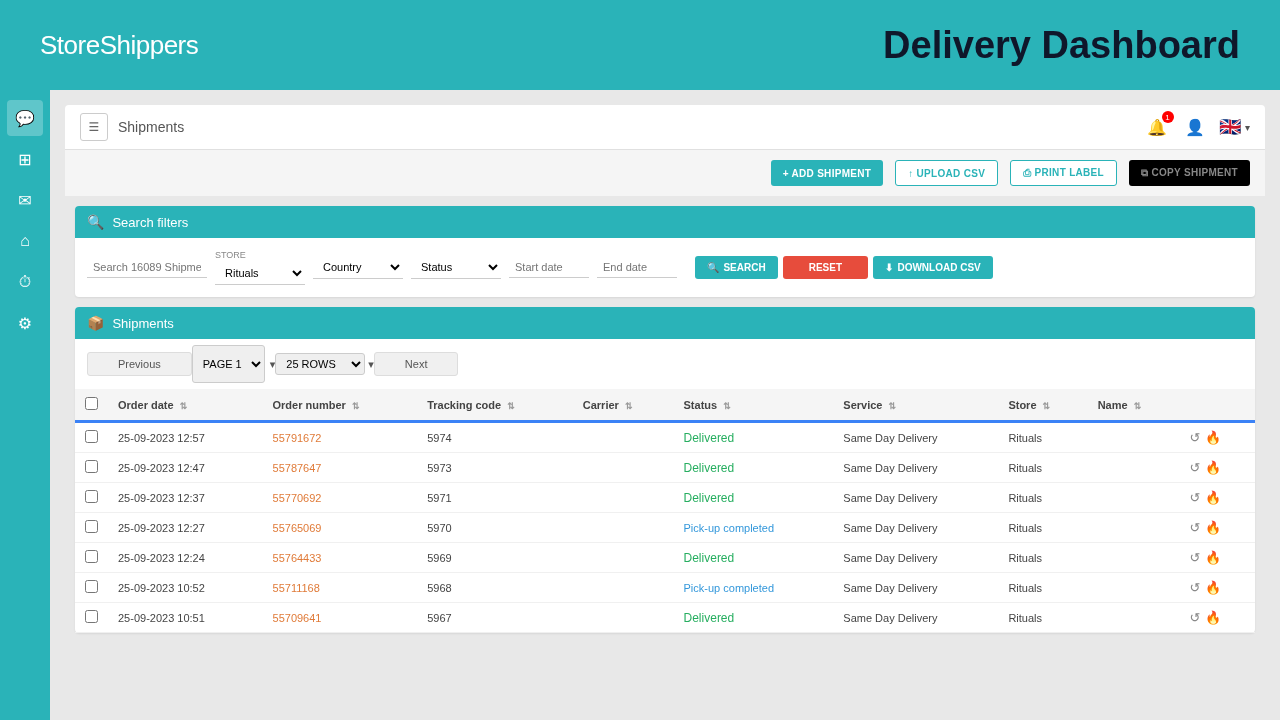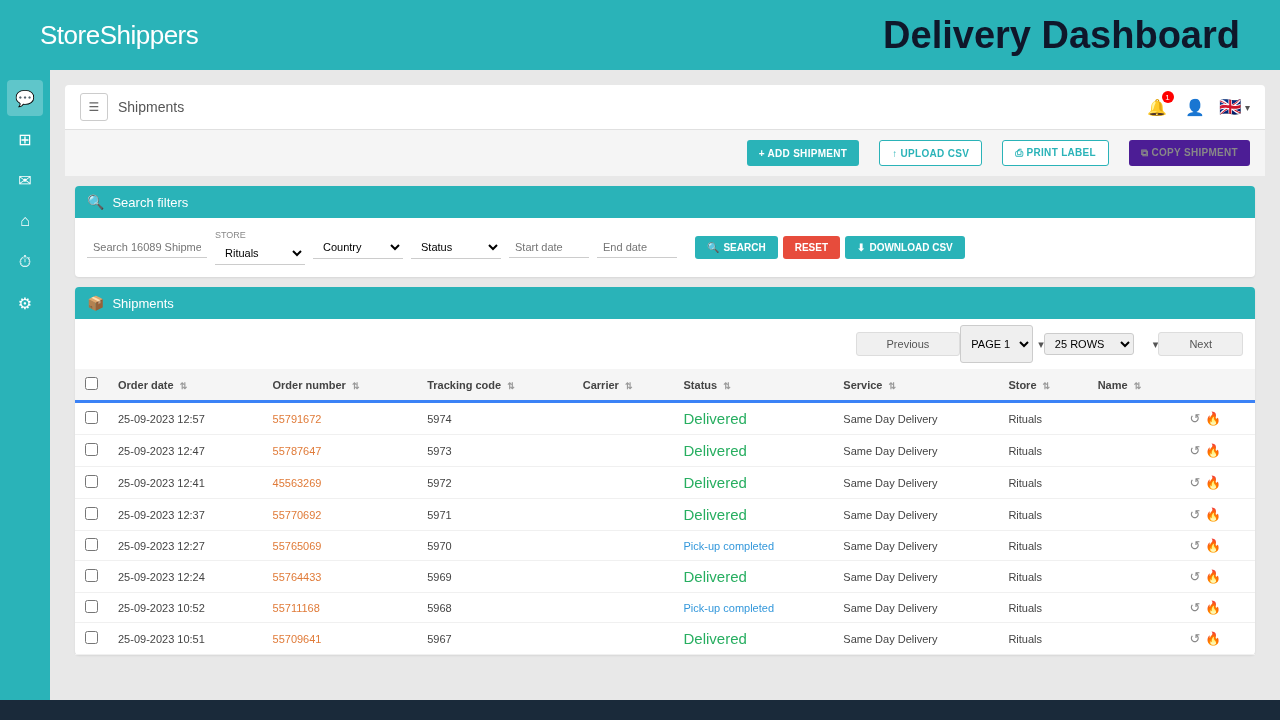--- a/index.html
+++ b/index.html
@@ -1,21 +1,21 @@
 <!DOCTYPE html>
 <html><head>
   <meta charset="utf-8">
   <style>
     * { box-sizing: border-box; margin: 0; padding: 0; }
     body { background: #1a2a3a; font-family: Arial, sans-serif; width: 1280px; height: 720px; overflow: hidden; }
 
     
     .top-header {
       background: #2ab3b8;
-      height: 70px;
+      height: 90px;
       display: flex;
       align-items: center;
       justify-content: space-between;
       padding: 0 40px;
     }
     .logo {
       color: white;
       font-size: 26px;
       font-weight: bold;
       letter-spacing: -0.5px;
@@ -145,21 +145,21 @@
       gap: 3px;
       cursor: pointer;
       font-size: 18px;
       color: #555;
     }
 
     
     .action-row {
       display: flex;
       justify-content: flex-end;
-      gap: 20px;
+      gap: 12px;
       padding: 10px 15px;
       background: #f5f5f5;
     }
     .btn {
       padding: 6px 12px;
       border: none;
       border-radius: 3px;
       font-size: 10px;
       font-weight: bold;
       cursor: pointer;
@@ -172,21 +172,21 @@
     .btn-teal {
       background: #2ab3b8;
       color: white;
     }
     .btn-outline-teal {
       background: white;
       color: #2ab3b8;
       border: 1px solid #2ab3b8;
     }
     .btn-disabled {
-      background: #4c1d95;
+      background: #000000;
       color: #888;
       cursor: not-allowed;
     }
 
     
     .section {
       margin: 10px;
       background: white;
       border-radius: 4px;
       box-shadow: 0 1px 2px rgba(0,0,0,0.08);
@@ -267,21 +267,21 @@
       text-transform: uppercase;
       font-weight: bold;
       display: flex;
       align-items: center;
       gap: 4px;
     }
     .btn-reset {
       background: #e74c3c;
       color: white;
       border: none;
-      padding: 6px 12px;
+      padding: 6px 26px;
       border-radius: 3px;
       font-size: 10px;
       cursor: pointer;
       text-transform: uppercase;
       font-weight: bold;
     }
     .btn-download {
       background: #2ab3b8;
       color: white;
       border: none;
@@ -299,21 +299,21 @@
     
     .shipments-section {
       margin: 0 10px 10px 10px;
       background: white;
       border-radius: 4px;
       box-shadow: 0 1px 2px rgba(0,0,0,0.08);
     }
     .table-toolbar {
       display: flex;
       align-items: center;
-      justify-content: flex-end;
+      justify-content: flex-start;
       padding: 6px 12px;
     }
     .prev-btn, .next-btn {
       background: #f0f0f0;
       border: 1px solid #ddd;
       padding: 5px 30px;
       font-size: 11px;
       color: #555;
       border-radius: 3px;
       cursor: pointer;
@@ -327,21 +327,21 @@
     }
     .page-select select {
       border: 1px solid #ccc;
       padding: 11px 6px;
       font-size: 11px;
       border-radius: 3px;
     }
     .rows-select {
       display: flex;
       align-items: center;
-      gap: 19px;
+      gap: 3px;
       font-size: 11px;
       color: #555;
     }
     .rows-select select {
       border: 1px solid #ccc;
       padding: 3px 6px;
       font-size: 11px;
       border-radius: 3px;
     }
 
@@ -374,21 +374,21 @@
       white-space: nowrap;
     }
     .order-link {
       color: #e07b39;
       text-decoration: none;
       cursor: pointer;
       text-align: right;
     }
     .status-delivered {
       color: #27ae60;
-      font-size: 15px;
+      font-size: 12px;
     }
     .status-pickup {
       color: #3498db;
       font-size: 11px;
     }
     .action-icons {
       display: flex;
       gap: 5px;
       align-items: center;
     }
@@ -588,128 +588,109 @@
         <div class="action-icons">
           <span class="action-icon-reload">↺</span>
           <span class="action-icon-fire">🔥</span>
         </div>
       </td>
     </tr>
             <tr>
       <td class="checkbox-col">
         <input type="checkbox" style="">
       </td>
-      <td>25-09-2023 12:41</td>
-      <td><a class="order-link" href="#">45563269</a></td>
-      <td>5972</td>
+      <td>25-09-2023 12:37</td>
+      <td><a class="order-link" href="#">55770692</a></td>
+      <td>5971</td>
       <td></td>
       <td class="status-delivered">Delivered</td>
       <td>Same Day Delivery</td>
       <td>Rituals</td>
       <td></td>
       <td>
         <div class="action-icons">
           <span class="action-icon-reload">↺</span>
           <span class="action-icon-fire">🔥</span>
         </div>
       </td>
     </tr>
             <tr>
       <td class="checkbox-col">
         <input type="checkbox" style="">
       </td>
-      <td>25-09-2023 12:37</td>
-      <td><a class="order-link" href="#">55770692</a></td>
-      <td>5971</td>
-      <td></td>
-      <td class="status-delivered">Delivered</td>
+      <td>25-09-2023 12:27</td>
+      <td><a class="order-link" href="#">55765069</a></td>
+      <td>5970</td>
+      <td></td>
+      <td class="status-pickup">Pick-up completed</td>
       <td>Same Day Delivery</td>
       <td>Rituals</td>
       <td></td>
       <td>
         <div class="action-icons">
           <span class="action-icon-reload">↺</span>
           <span class="action-icon-fire">🔥</span>
         </div>
       </td>
     </tr>
             <tr>
       <td class="checkbox-col">
         <input type="checkbox" style="">
       </td>
-      <td>25-09-2023 12:27</td>
-      <td><a class="order-link" href="#">55765069</a></td>
-      <td>5970</td>
-      <td></td>
-      <td class="status-pickup">Pick-up completed</td>
+      <td>25-09-2023 12:24</td>
+      <td><a class="order-link" href="#">55764433</a></td>
+      <td>5969</td>
+      <td></td>
+      <td class="status-delivered">Delivered</td>
       <td>Same Day Delivery</td>
       <td>Rituals</td>
       <td></td>
       <td>
         <div class="action-icons">
           <span class="action-icon-reload">↺</span>
           <span class="action-icon-fire">🔥</span>
         </div>
       </td>
     </tr>
             <tr>
       <td class="checkbox-col">
         <input type="checkbox" style="">
       </td>
-      <td>25-09-2023 12:24</td>
-      <td><a class="order-link" href="#">55764433</a></td>
-      <td>5969</td>
-      <td></td>
-      <td class="status-delivered">Delivered</td>
+      <td>25-09-2023 10:52</td>
+      <td><a class="order-link" href="#">55711168</a></td>
+      <td>5968</td>
+      <td></td>
+      <td class="status-pickup">Pick-up completed</td>
       <td>Same Day Delivery</td>
       <td>Rituals</td>
       <td></td>
       <td>
         <div class="action-icons">
           <span class="action-icon-reload">↺</span>
           <span class="action-icon-fire">🔥</span>
         </div>
       </td>
     </tr>
             <tr>
       <td class="checkbox-col">
         <input type="checkbox" style="">
       </td>
-      <td>25-09-2023 10:52</td>
-      <td><a class="order-link" href="#">55711168</a></td>
-      <td>5968</td>
-      <td></td>
-      <td class="status-pickup">Pick-up completed</td>
+      <td>25-09-2023 10:51</td>
+      <td><a class="order-link" href="#">55709641</a></td>
+      <td>5967</td>
+      <td></td>
+      <td class="status-delivered">Delivered</td>
       <td>Same Day Delivery</td>
       <td>Rituals</td>
       <td></td>
       <td>
         <div class="action-icons">
           <span class="action-icon-reload">↺</span>
           <span class="action-icon-fire">🔥</span>
         </div>
       </td>
     </tr>
-            <tr>
-      <td class="checkbox-col">
-        <input type="checkbox" style="">
-      </td>
-      <td>25-09-2023 10:51</td>
-      <td><a class="order-link" href="#">55709641</a></td>
-      <td>5967</td>
-      <td></td>
-      <td class="status-delivered">Delivered</td>
-      <td>Same Day Delivery</td>
-      <td>Rituals</td>
-      <td></td>
-      <td>
-        <div class="action-icons">
-          <span class="action-icon-reload">↺</span>
-          <span class="action-icon-fire">🔥</span>
-        </div>
-      </td>
-    </tr>
           </tbody>
       </table>
     </div>
 
   </div>
 </div>
 
 </body></html>

